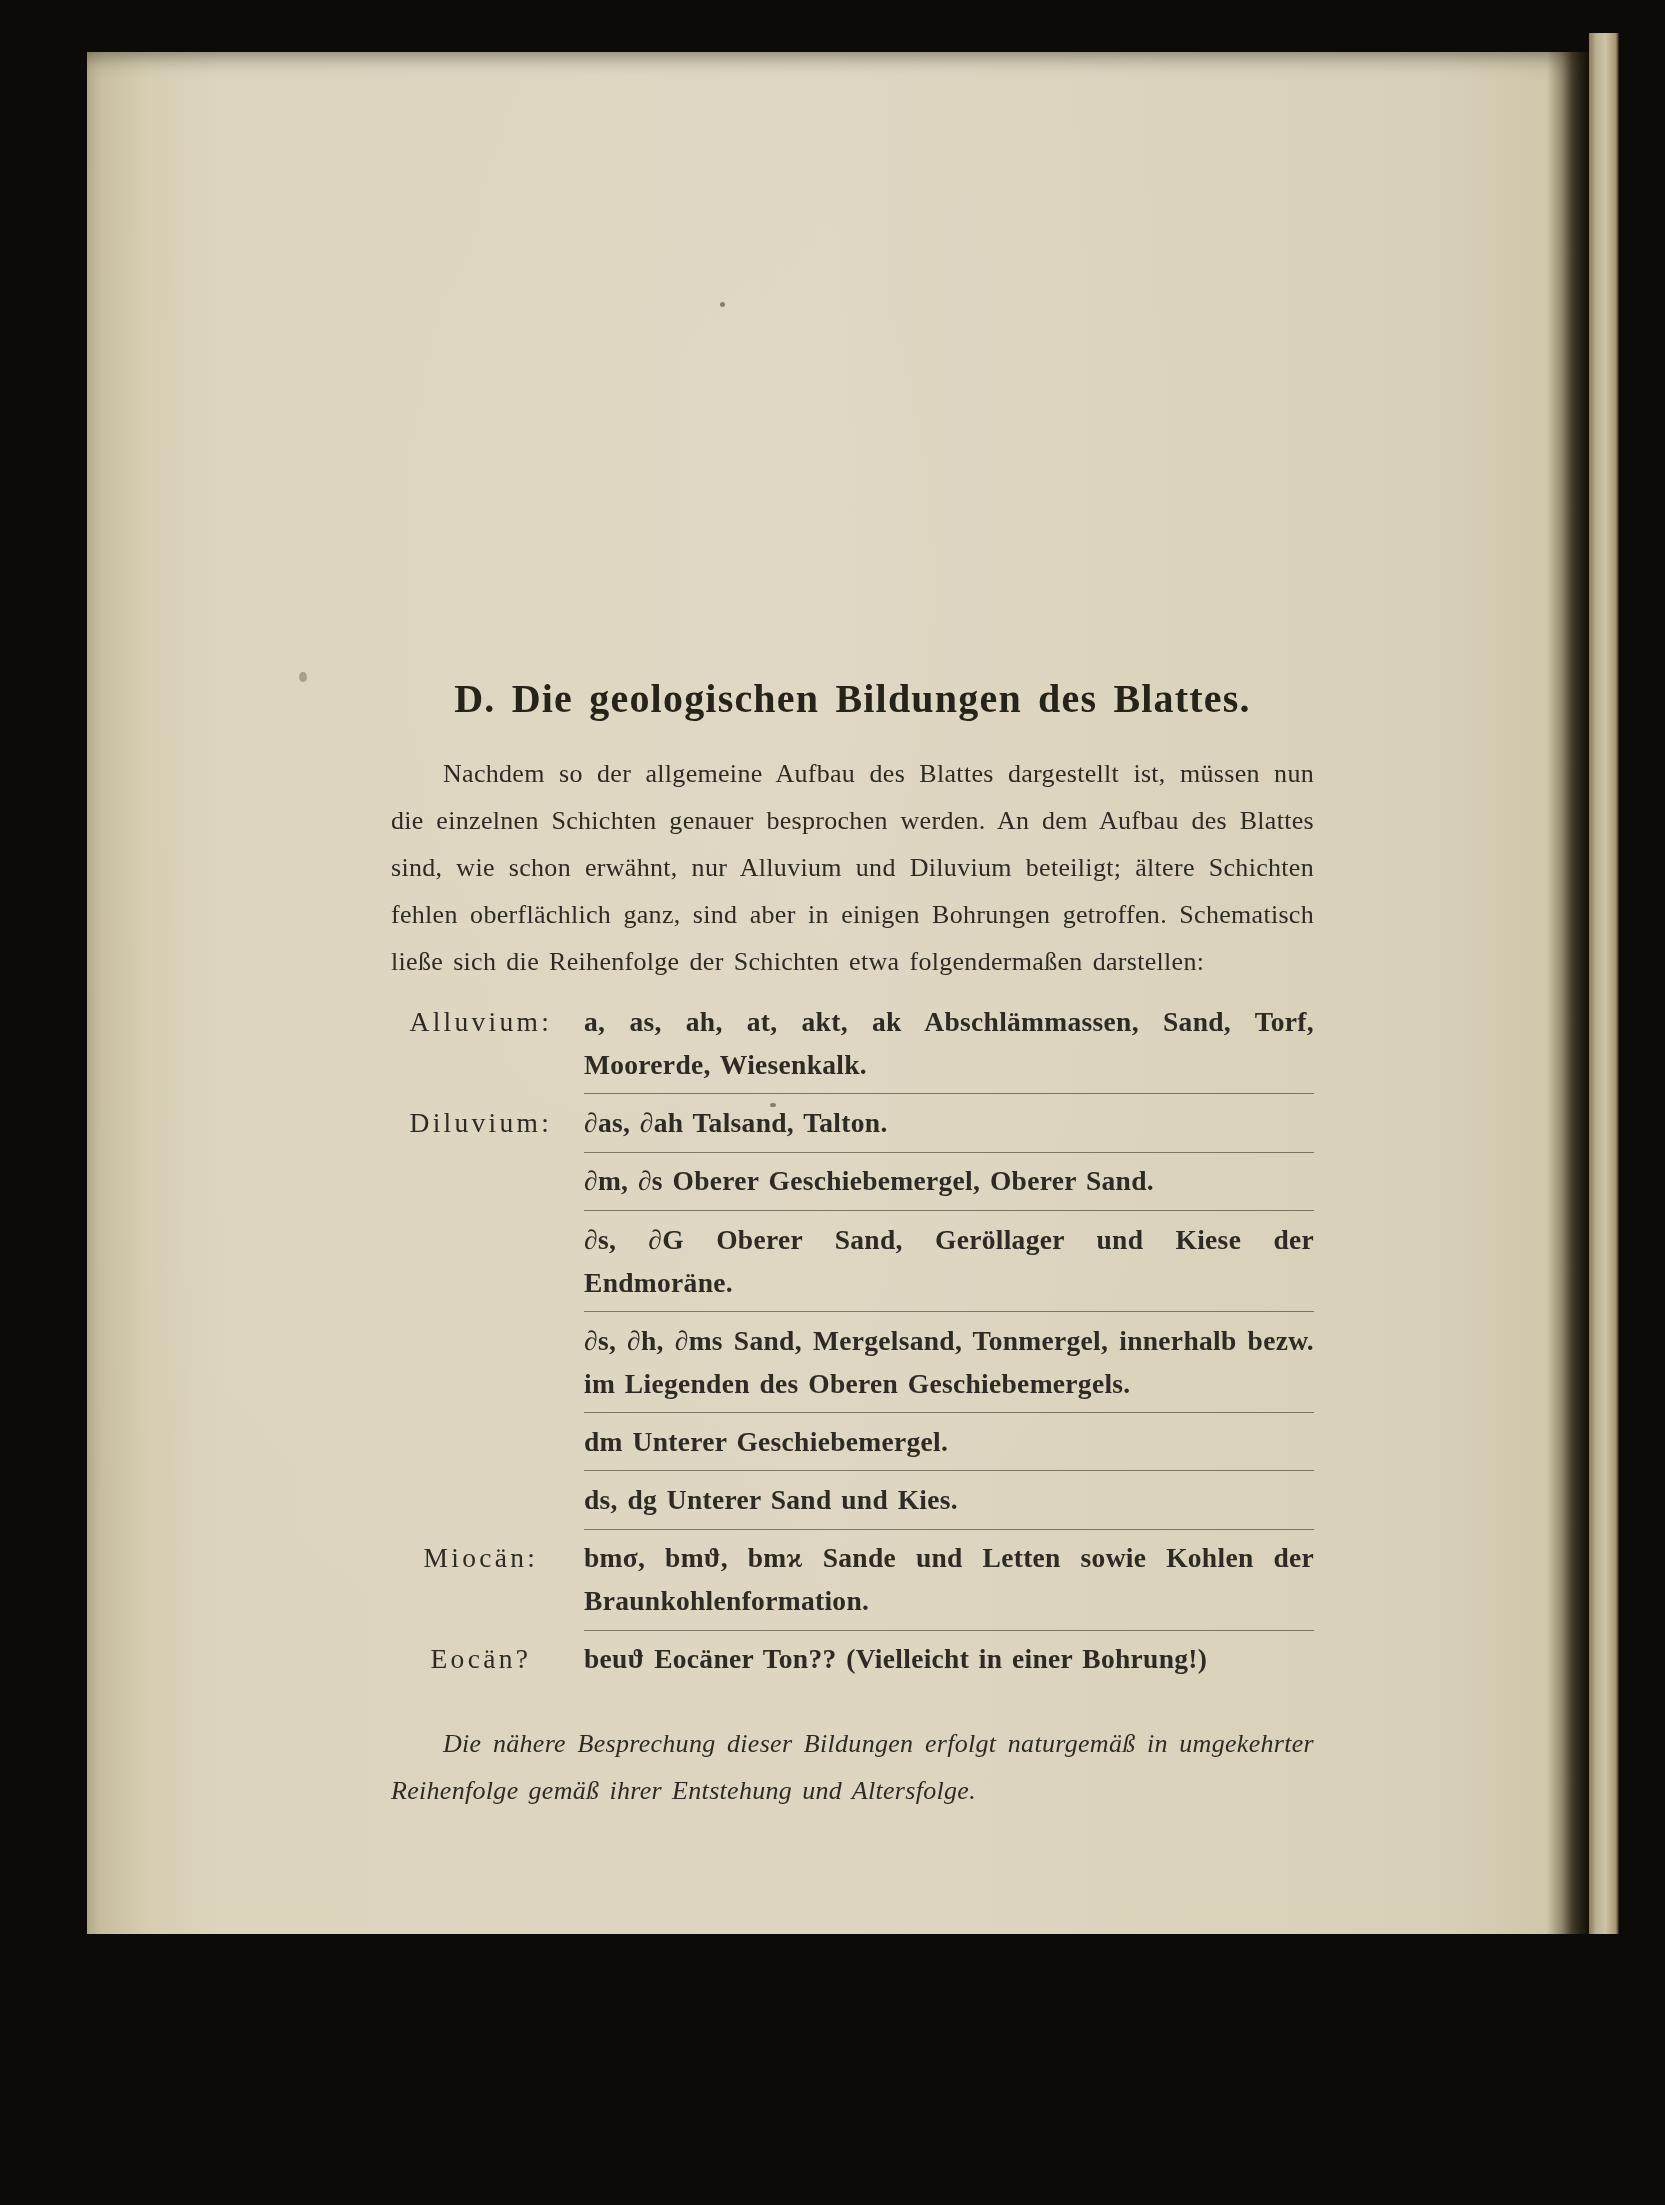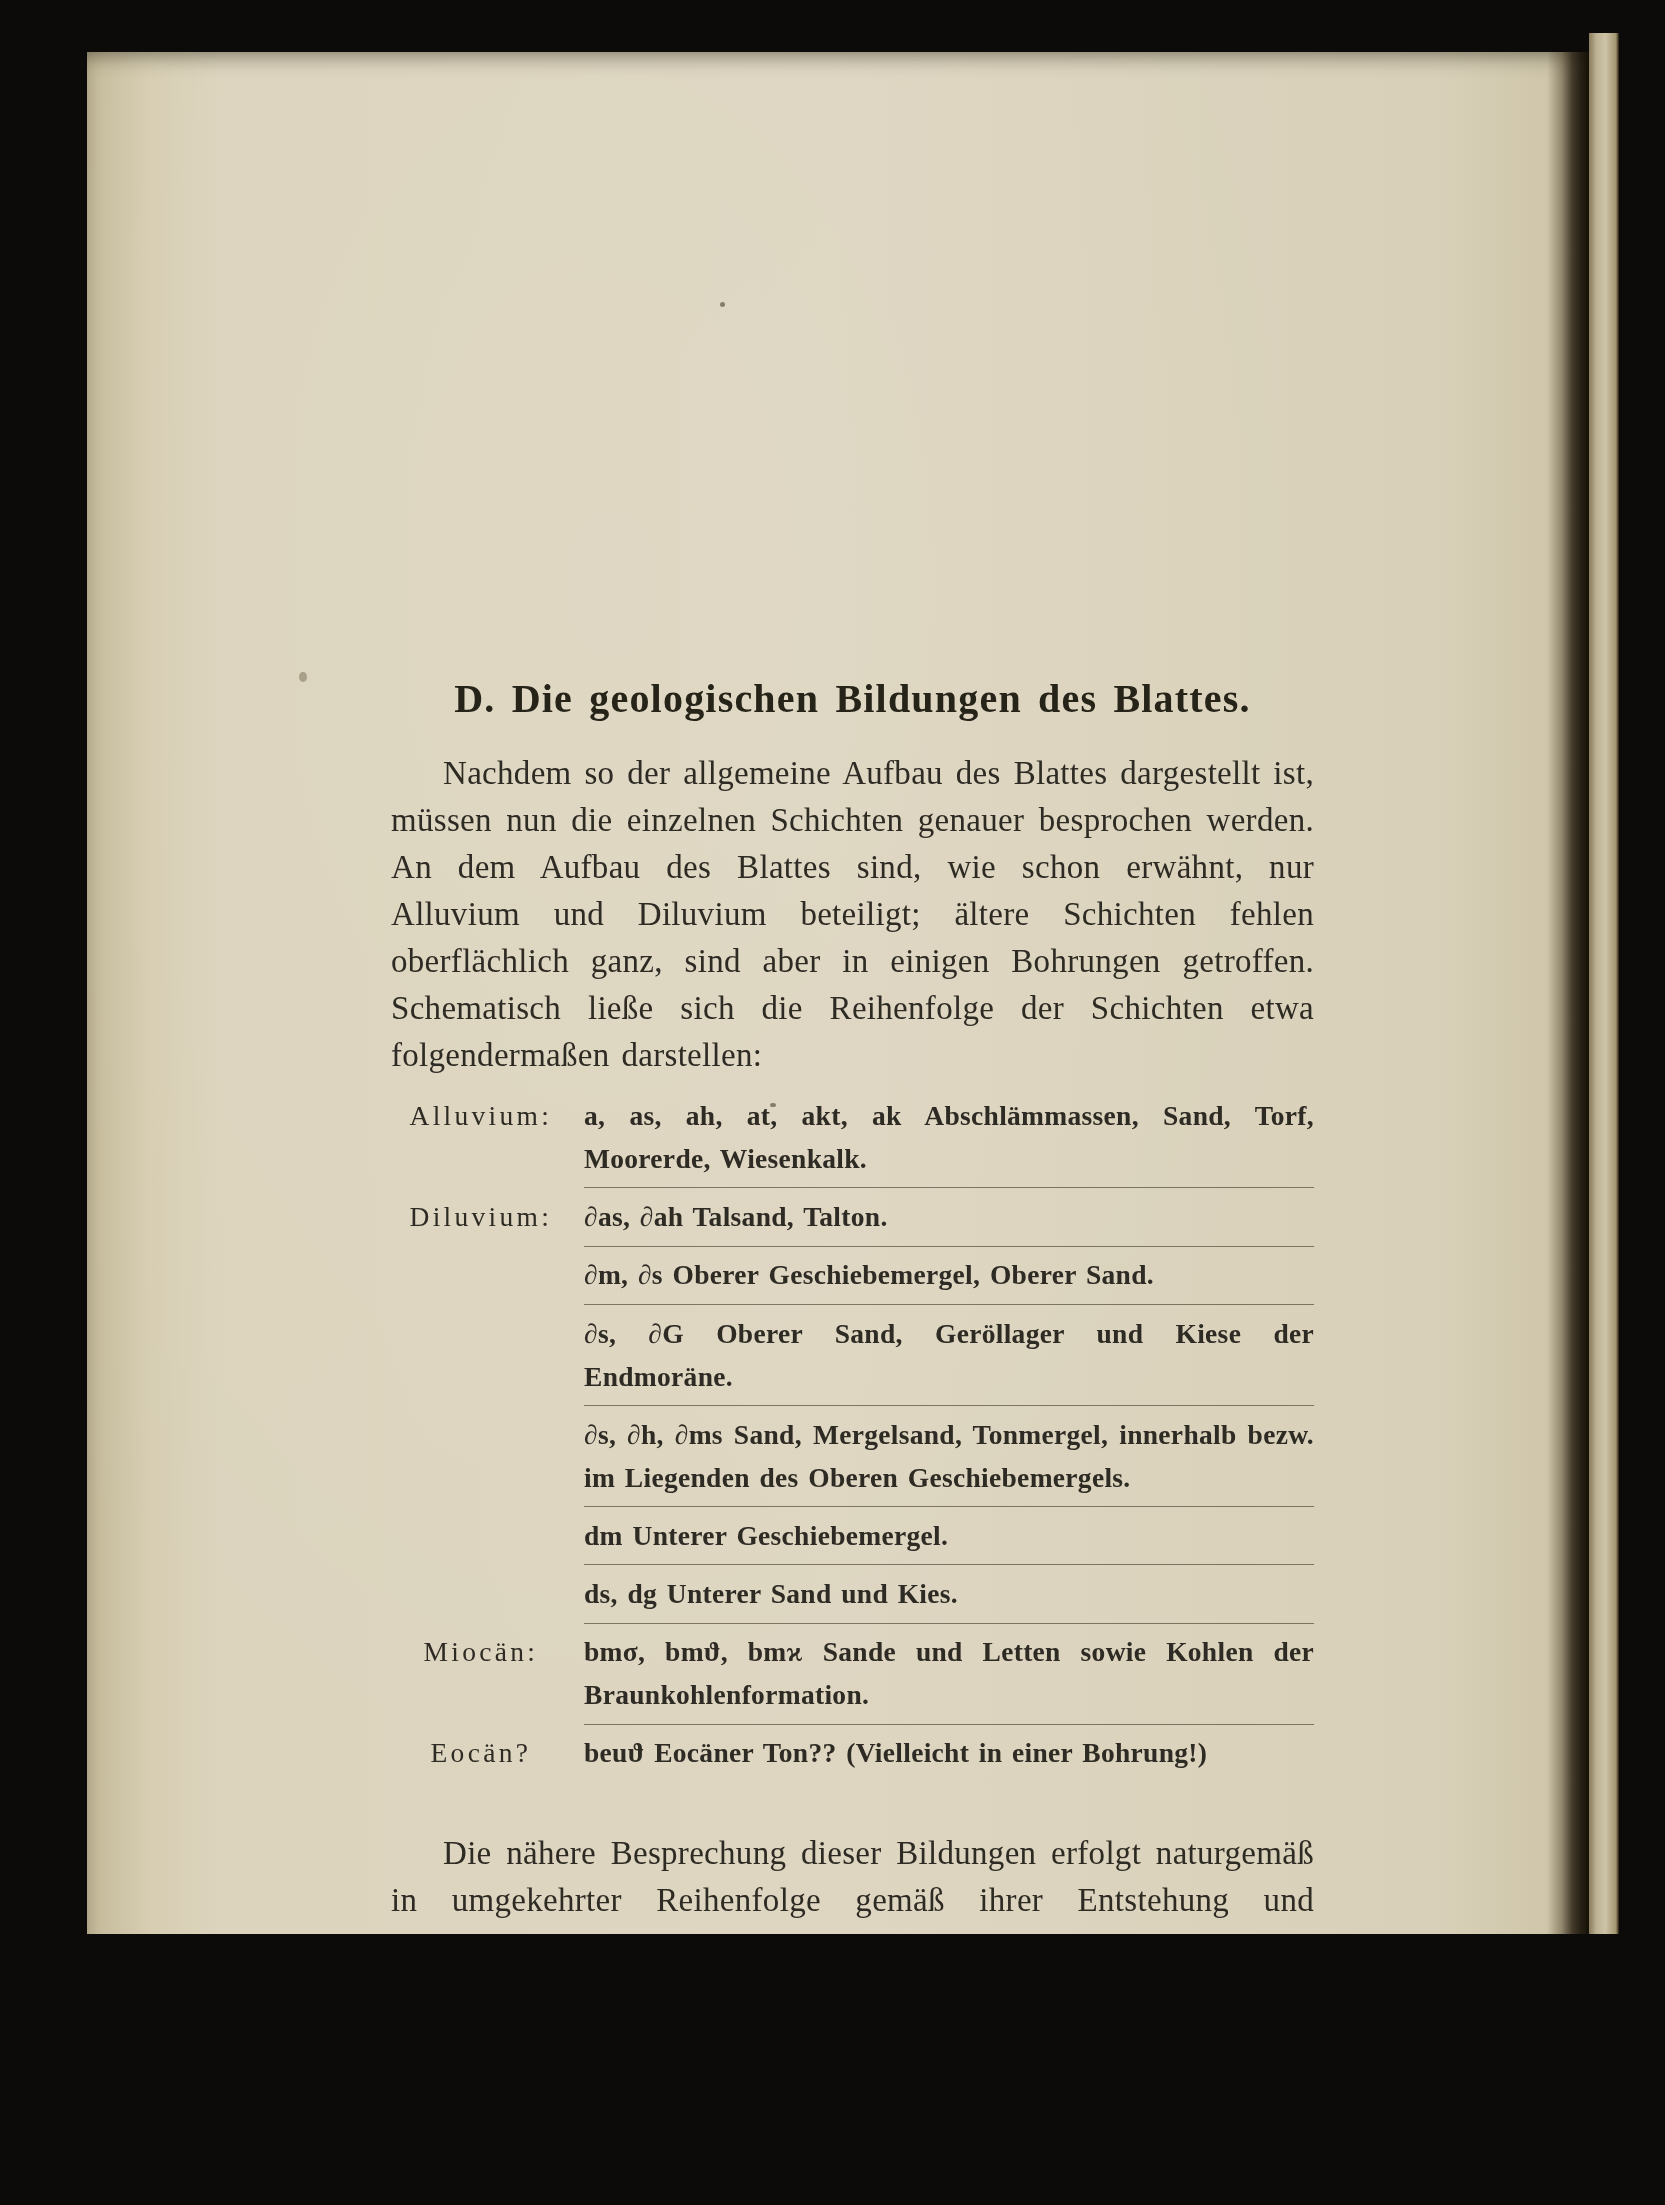--- a/index.html
+++ b/index.html
@@ -75,21 +75,21 @@
     font-size: 40px;
     font-weight: bold;
     letter-spacing: 1.2px;
     text-align: center;
     color: #262319;
     word-spacing: 5px;
   }
 
   .para {
     margin-top: 28px;
-    font-size: 33px;
+    font-size: 26px;
     line-height: 47px;
     text-align: justify;
     word-spacing: 3.3px;
     letter-spacing: 0.3px;
   }
   .para.indent { text-indent: 52px; }
 
   .deflist {
     margin-top: 8.3px;
     font-size: 27.5px;
@@ -113,21 +113,21 @@
     text-align: justify;
     word-spacing: 2.5px;
     letter-spacing: 0.3px;
     font-weight: bold;
   }
 
   .row.ruled .def {
     border-bottom: 1.7px solid rgba(74,66,48,0.65);
   }
 
-  .closing { margin-top: 48px; }
+  .closing { margin-top: 32px; font-style: italic; }
 
   
   .speck {
     position: absolute;
     background: rgba(60,52,36,0.55);
     border-radius: 50%;
   }
   .speck.s1 { left: 633px; top: 250px; width: 5px; height: 5px; }
   .speck.s2 { left: 683px; top: 1051px; width: 5.8px; height: 4.2px; }
   .speck.s3 { left: 841px; top: 1907px; width: 5.8px; height: 5px; }

